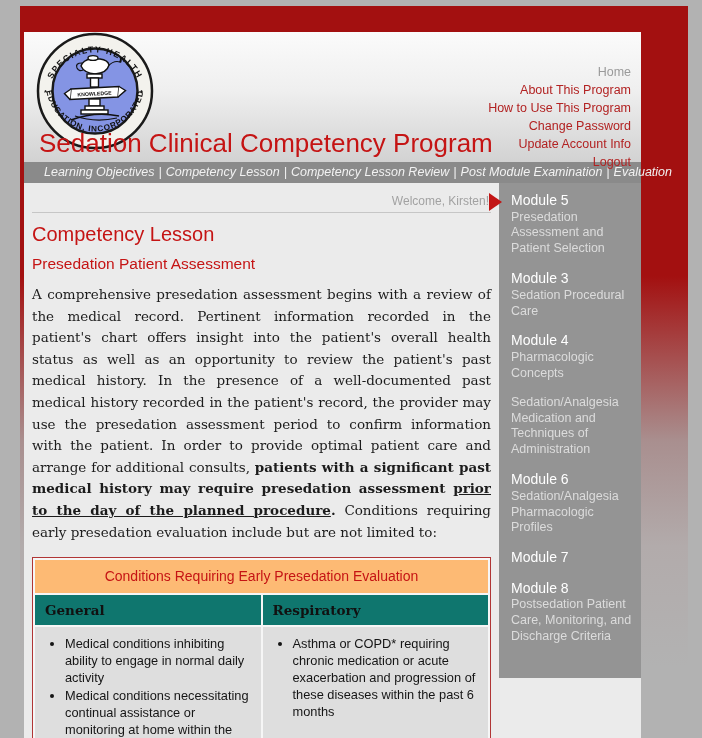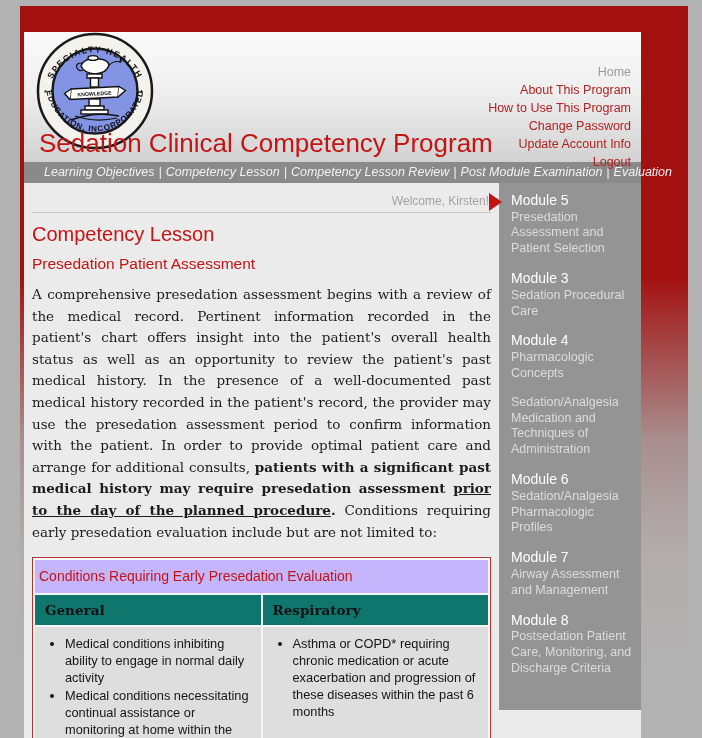--- a/index.html
+++ b/index.html
@@ -50,21 +50,21 @@
   .page-heading { font-size:20px; font-weight:normal; color:#c51414; margin:10px 0 2px 0; }
   .section-heading { font-size:15.5px; font-weight:normal; color:#c51414; margin:9px 0 11px 0; }
   .intro {
     font-family:"DejaVu Serif", serif; font-size:13.5px; line-height:1.6;
     color:#1c1c1c; text-align:justify;
   }
   .intro b u { text-decoration:underline; }
 
   
   .cond-table { margin-top:14px; border:1px solid #b03535; background:#f6f6f6; padding:2px; }
-  .table-title { color:#c51414; font-size:14px; padding:8px 4px 9px 4px; background:#c4b5fd; }
+  .table-title { text-align:center; color:#c51414; font-size:14px; padding:8px 4px 9px 4px; background:#fdba74; }
   .trow { display:grid; grid-template-columns:1fr 1fr; gap:2px; background:#f6f6f6; margin-top:2px; }
   .tcell-h {
     background:#0f766e; font-family:"DejaVu Serif", serif; font-weight:bold;
     font-size:13.5px; color:#111; padding:7px 10px;
   }
   .tcell-b { background:#dedede; padding:8px 8px 14px 6px; }
   .tcell-b ul { margin:0; padding-left:24px; }
   .tcell-b li {
     font-family:Liberation Sans, sans-serif; font-size:12.8px; line-height:1.32;
     color:#151515; margin:1px 0;
@@ -153,21 +153,20 @@
         </div>
         <div class="module">
           <div class="module-desc">Sedation/Analgesia Medication and Techniques of Administration</div>
         </div>
         <div class="module">
           <div class="module-title">Module 6</div>
           <div class="module-desc">Sedation/Analgesia Pharmacologic Profiles</div>
         </div>
         <div class="module">
           <div class="module-title">Module 7</div>
-          <div class="module-desc">Airway Assessment and Management</div>
         </div>
         <div class="module">
           <div class="module-title">Module 8</div>
           <div class="module-desc">Postsedation Patient Care, Monitoring, and Discharge Criteria</div>
         </div>
 
       </div>
 
       <div class="content">
         <div class="welcome">Welcome, Kirsten!</div>

